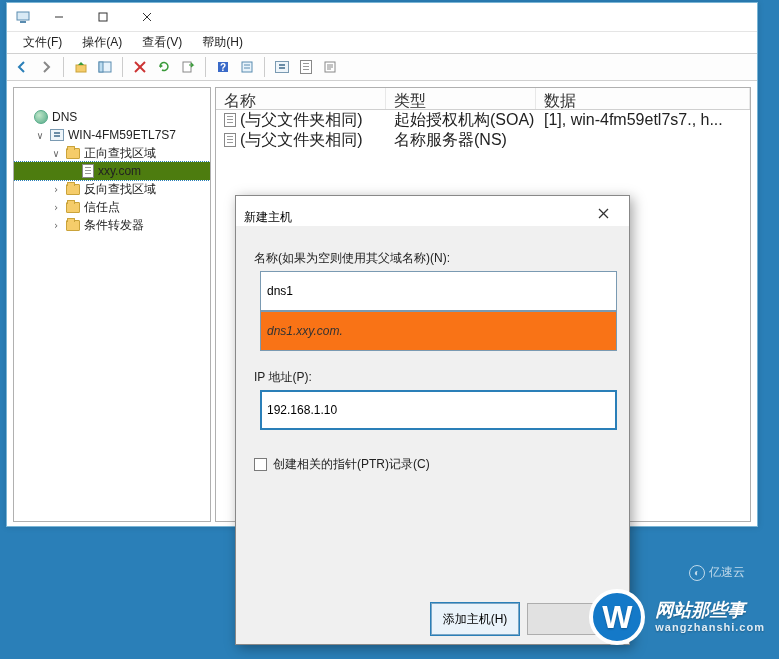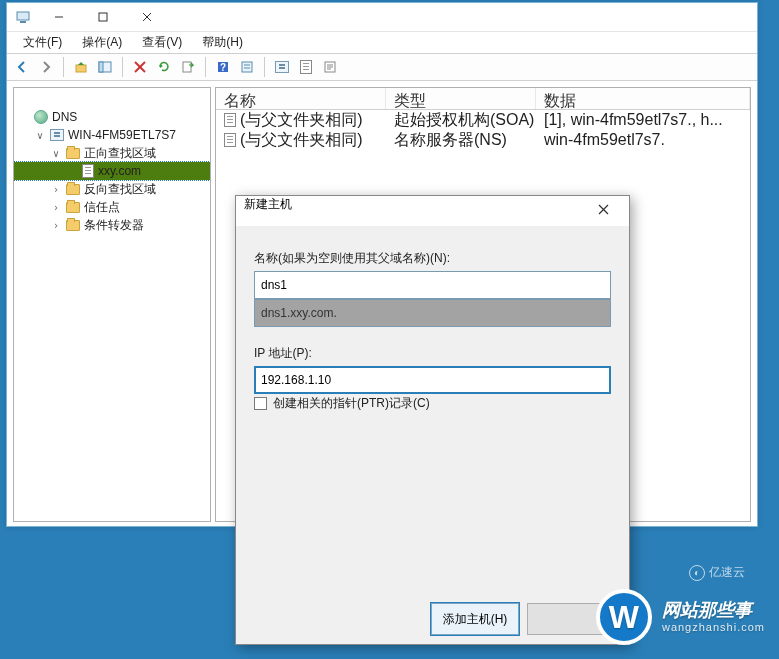--- a/index.html
+++ b/index.html
@@ -139,44 +139,45 @@
     left:235px; top:195px;
     width:395px; height:450px;
     background:#f0f0f0;
     border:1px solid #888;
     box-shadow: 3px 3px 12px rgba(0,0,0,0.35);
     display:flex;
     flex-direction:column;
   }
   .dialog-title {
     height:30px;
-    display:flex; align-items:flex-start;
+    display:flex; align-items:flex-end;
     padding:0 8px;
     background:#fff;
     font-size:12px;
   }
   .dialog-title .title-text { flex:1; }
   .dialog-close { width:36px; height:26px; display:flex; align-items:center; justify-content:center; font-size:14px; color:#444; }
   .dialog-body {
     flex:1;
     padding:16px 18px 4px 18px;
     font-size:12px;
     color:#222;
   }
   .dlg-label { margin:8px 0 4px 0; }
   .dlg-input {
-    width:100%; height:28px;
+    width:100%; height:40px;
     border:1px solid #7a9ab2;
     padding:4px 6px;
     font-size:12px;
     background:#fff;
-  }
-  .dlg-input[readonly] { background:#a3a3a3; color:#333; }
+    margin-left:6px;
+  }
+  .dlg-input[readonly] { background:#f97316; color:#333;font-style:italic; }
   .dlg-input.active { outline:2px solid #2a7fb8; outline-offset:-2px; }
-  .dlg-check-row { display:flex; align-items:center; gap:6px; margin-top:1px; }
+  .dlg-check-row { display:flex; align-items:center; gap:6px; margin-top:26px; }
   .dlg-check { width:13px; height:13px; border:1px solid #7a7a7a; background:#fff; }
   .dialog-buttons {
     height:42px;
     display:flex; justify-content:flex-end; align-items:center;
     gap:8px;
     padding:0 14px 8px 14px;
   }
   .dlg-btn {
     min-width:88px; height:32px;
     border:1px solid #7aa7c7;
@@ -200,21 +201,21 @@
     text-shadow:0 1px 2px rgba(0,0,0,0.3);
   }
   .watermark .wcircle {
     width:56px; height:56px; border-radius:50%;
     background:#1479c8;
     display:flex; align-items:center; justify-content:center;
     font-style:normal; font-weight:800; font-size:32px; color:#fff;
     border:4px solid #fff;
   }
   .watermark .wtxt { display:flex; flex-direction:column; line-height:1.1; }
-  .watermark .wtxt .sub { font-size:11px; font-style:normal; font-weight:400; letter-spacing:1px; opacity:0.85; }
+  .watermark .wtxt .sub { font-size:11px; font-style:normal; font-weight:700; letter-spacing:1px; opacity:0.85; }
 
   .small-watermark {
     position:absolute;
     right:34px; bottom:78px;
     color:#fff; opacity:0.7;
     font-size:12px;
     display:flex; align-items:center; gap:4px;
   }
   .small-watermark .c { width:16px;height:16px;border:1px solid #fff;border-radius:50%;display:flex;align-items:center;justify-content:center;font-size:10px; }
 </style>
@@ -384,21 +385,20 @@
           </div>
           <div class="cell col-type">起始授权机构(SOA)</div>
           <div class="cell col-data">[1], win-4fm59etl7s7., h...</div>
         </div>
         <div class="list-row">
           <div class="cell col-name">
             <span class="icon-page"></span>
             <span>(与父文件夹相同)</span>
           </div>
           <div class="cell col-type">名称服务器(NS)</div>
-          <div class="cell col-data">win-4fm59etl7s7.</div>
         </div>
       </div>
     </div>
   </div>
 </div>
 
 <div class="dialog">
   <div class="dialog-title">
     <span class="title-text">新建主机</span>
     <div class="dialog-close">

